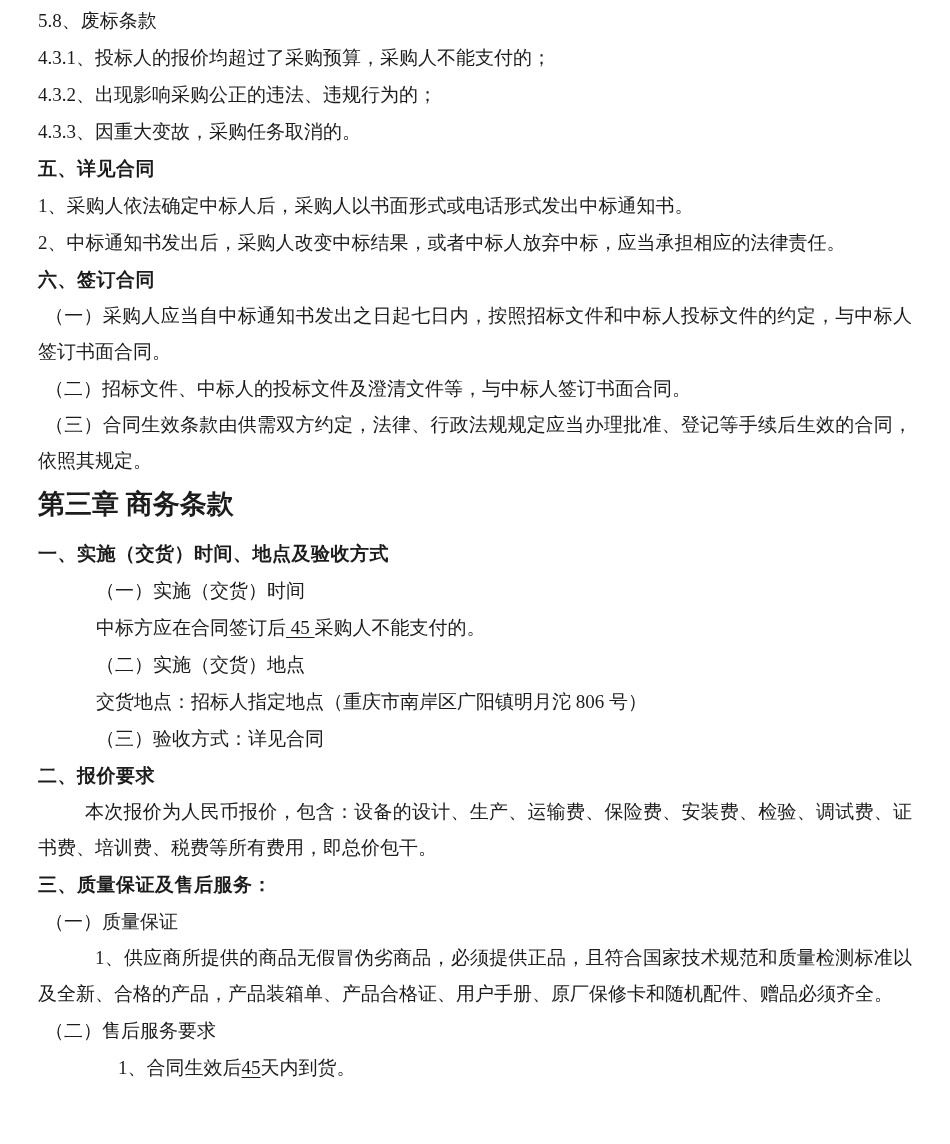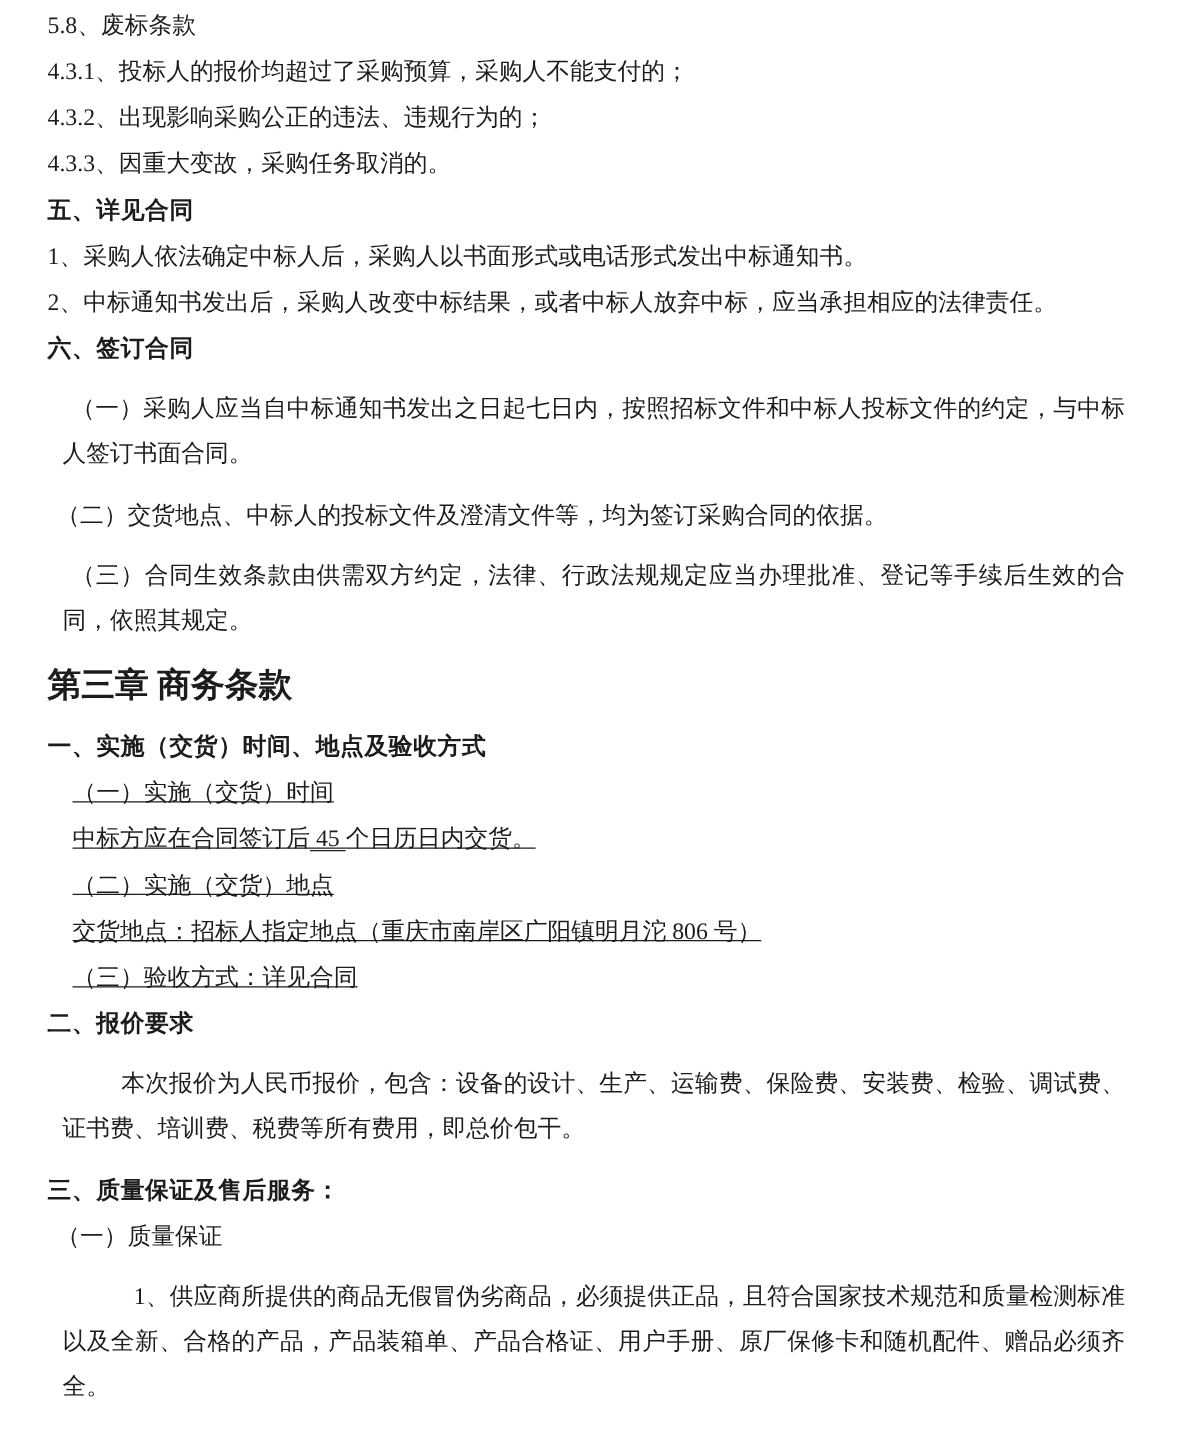--- a/index.html
+++ b/index.html
@@ -22,37 +22,37 @@
     font-family: "Liberation Serif", "DejaVu Serif", serif;
     font-size: 19px;
     line-height: 37px;
     margin: 0;
     white-space: nowrap;
   }
   .para {
     font-family: "Liberation Serif", "DejaVu Serif", serif;
     font-size: 19px;
     line-height: 36px;
-    margin: 12px;
+    margin: 0;
     text-align: justify;
   }
   .bold-heading {
     font-family: "Liberation Sans", "DejaVu Sans", sans-serif;
     font-weight: bold;
     letter-spacing: 0.5px;
   }
   .chapter-title {
     font-family: "Liberation Serif", "DejaVu Serif", serif;
     font-size: 27px;
     font-weight: bold;
     text-align: left;
     line-height: 42px;
     margin: 4px 0 10px 0;
   }
-  .ind2   { margin-left: 20px; text-decoration: underline; }   
+  .ind2   { margin-left: 58px; }   
   .ind80  { margin-left: 80px; }   
   .indp   { margin-left: 7px; }    
   .fi7    { text-indent: 7px; }    
   .fi47   { text-indent: 47px; }   
   .fi57   { text-indent: 57px; }   
   .u {
     text-decoration: underline;
     text-underline-offset: 3px;
   }
 </style>
@@ -65,28 +65,28 @@
   <p class="line">4.3.1、投标人的报价均超过了采购预算，采购人不能支付的；</p>
   <p class="line">4.3.2、出现影响采购公正的违法、违规行为的；</p>
   <p class="line">4.3.3、因重大变故，采购任务取消的。</p>
 
   <p class="line bold-heading">五、详见合同</p>
   <p class="line">1、采购人依法确定中标人后，采购人以书面形式或电话形式发出中标通知书。</p>
   <p class="line">2、中标通知书发出后，采购人改变中标结果，或者中标人放弃中标，应当承担相应的法律责任。</p>
 
   <p class="line bold-heading">六、签订合同</p>
   <p class="para fi7">（一）采购人应当自中标通知书发出之日起七日内，按照招标文件和中标人投标文件的约定，与中标人签订书面合同。</p>
-  <p class="line indp">（二）交货地点、中标人的投标文件及澄清文件等，均为签订采购合同的依据。</p>
+  <p class="line indp">（二）招标文件、中标人的投标文件及澄清文件等，与中标人签订书面合同。</p>
   <p class="para fi7">（三）合同生效条款由供需双方约定，法律、行政法规规定应当办理批准、登记等手续后生效的合同，依照其规定。</p>
 
   <h1 class="chapter-title">第三章 商务条款</h1>
 
   <p class="line bold-heading">一、实施（交货）时间、地点及验收方式</p>
   <p class="line ind2">（一）实施（交货）时间</p>
-  <p class="line ind2"><span>中标方应在合同签订后</span><span class="u"> 45 </span><span>个日历日内交货。</span></p>
+  <p class="line ind2"><span>中标方应在合同签订后</span><span class="u"> 45 </span><span>采购人不能支付的。</span></p>
   <p class="line ind2">（二）实施（交货）地点</p>
   <p class="line ind2">交货地点：招标人指定地点（重庆市南岸区广阳镇明月沱 806 号）</p>
   <p class="line ind2">（三）验收方式：详见合同</p>
 
   <p class="line bold-heading">二、报价要求</p>
   <p class="para fi47">本次报价为人民币报价，包含：设备的设计、生产、运输费、保险费、安装费、检验、调试费、证书费、培训费、税费等所有费用，即总价包干。</p>
 
   <p class="line bold-heading">三、质量保证及售后服务：</p>
   <p class="line indp">（一）质量保证</p>
   <p class="para fi57">1、供应商所提供的商品无假冒伪劣商品，必须提供正品，且符合国家技术规范和质量检测标准以及全新、合格的产品，产品装箱单、产品合格证、用户手册、原厂保修卡和随机配件、赠品必须齐全。</p>

